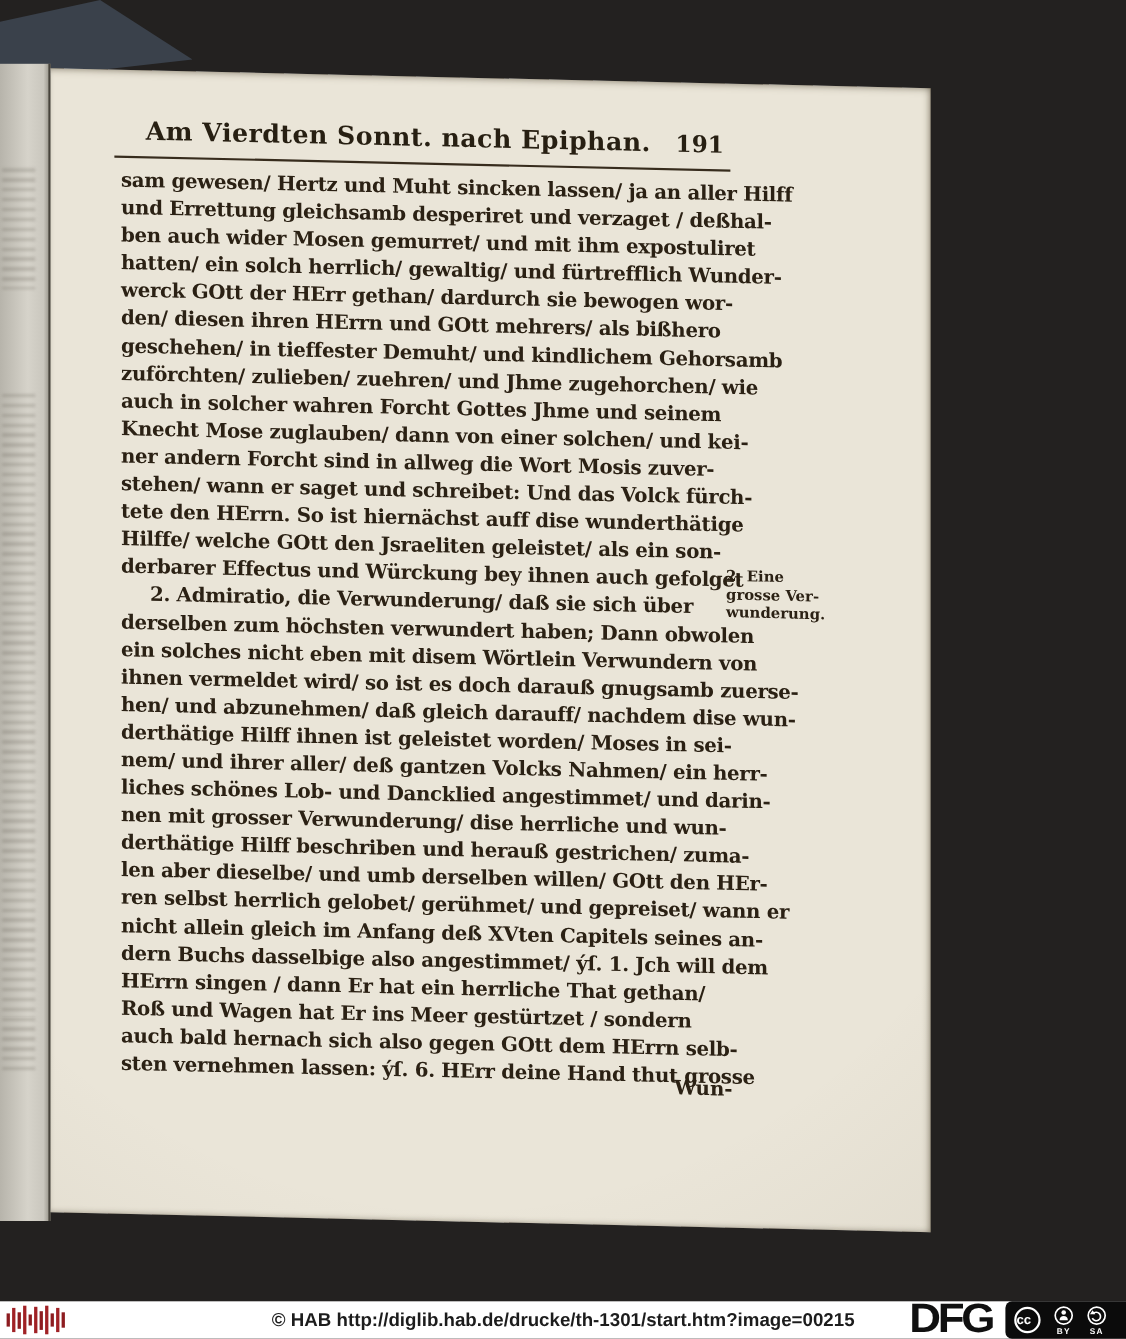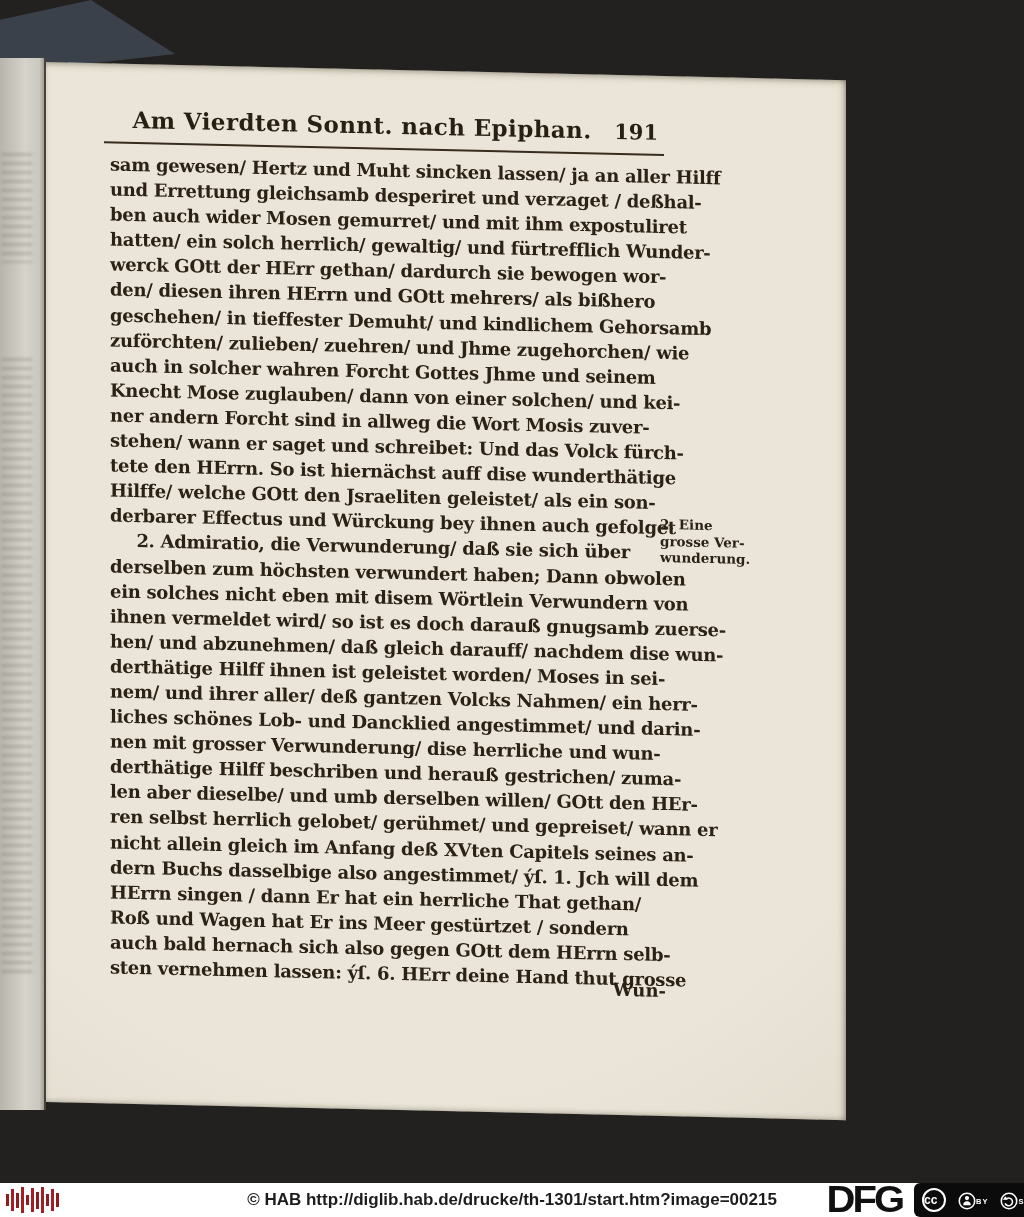--- a/index.html
+++ b/index.html
@@ -78,21 +78,21 @@
   }
   .ccbadge{
     position:absolute;right:0;top:0;width:110px;height:34px;background:#0b0b0b;
     border-radius:6px 0 0 6px;display:flex;align-items:center;cursor:pointer;
   }
   .cc-circle{
     width:20px;height:20px;border:2px solid #fff;border-radius:50%;color:#fff;
     font-family:"Liberation Sans",sans-serif;font-weight:700;font-size:12px;
     display:flex;align-items:center;justify-content:flex-start;margin-left:8px;flex:none;
   }
-  .cc-item{display:flex;flex-direction:row;align-items:center;margin-left:12px;margin-top:1px;}
+  .cc-item{display:flex;flex-direction:column;align-items:center;margin-left:12px;margin-top:1px;}
   .cc-item svg{width:18px;height:18px;display:block;}
   .cc-label{
     font-family:"Liberation Sans",sans-serif;font-size:7.5px;font-weight:700;
     color:#fff;letter-spacing:1px;margin-top:1px;
   }
 </style>
 </head>
 <body>
 
 <div class="stage">

